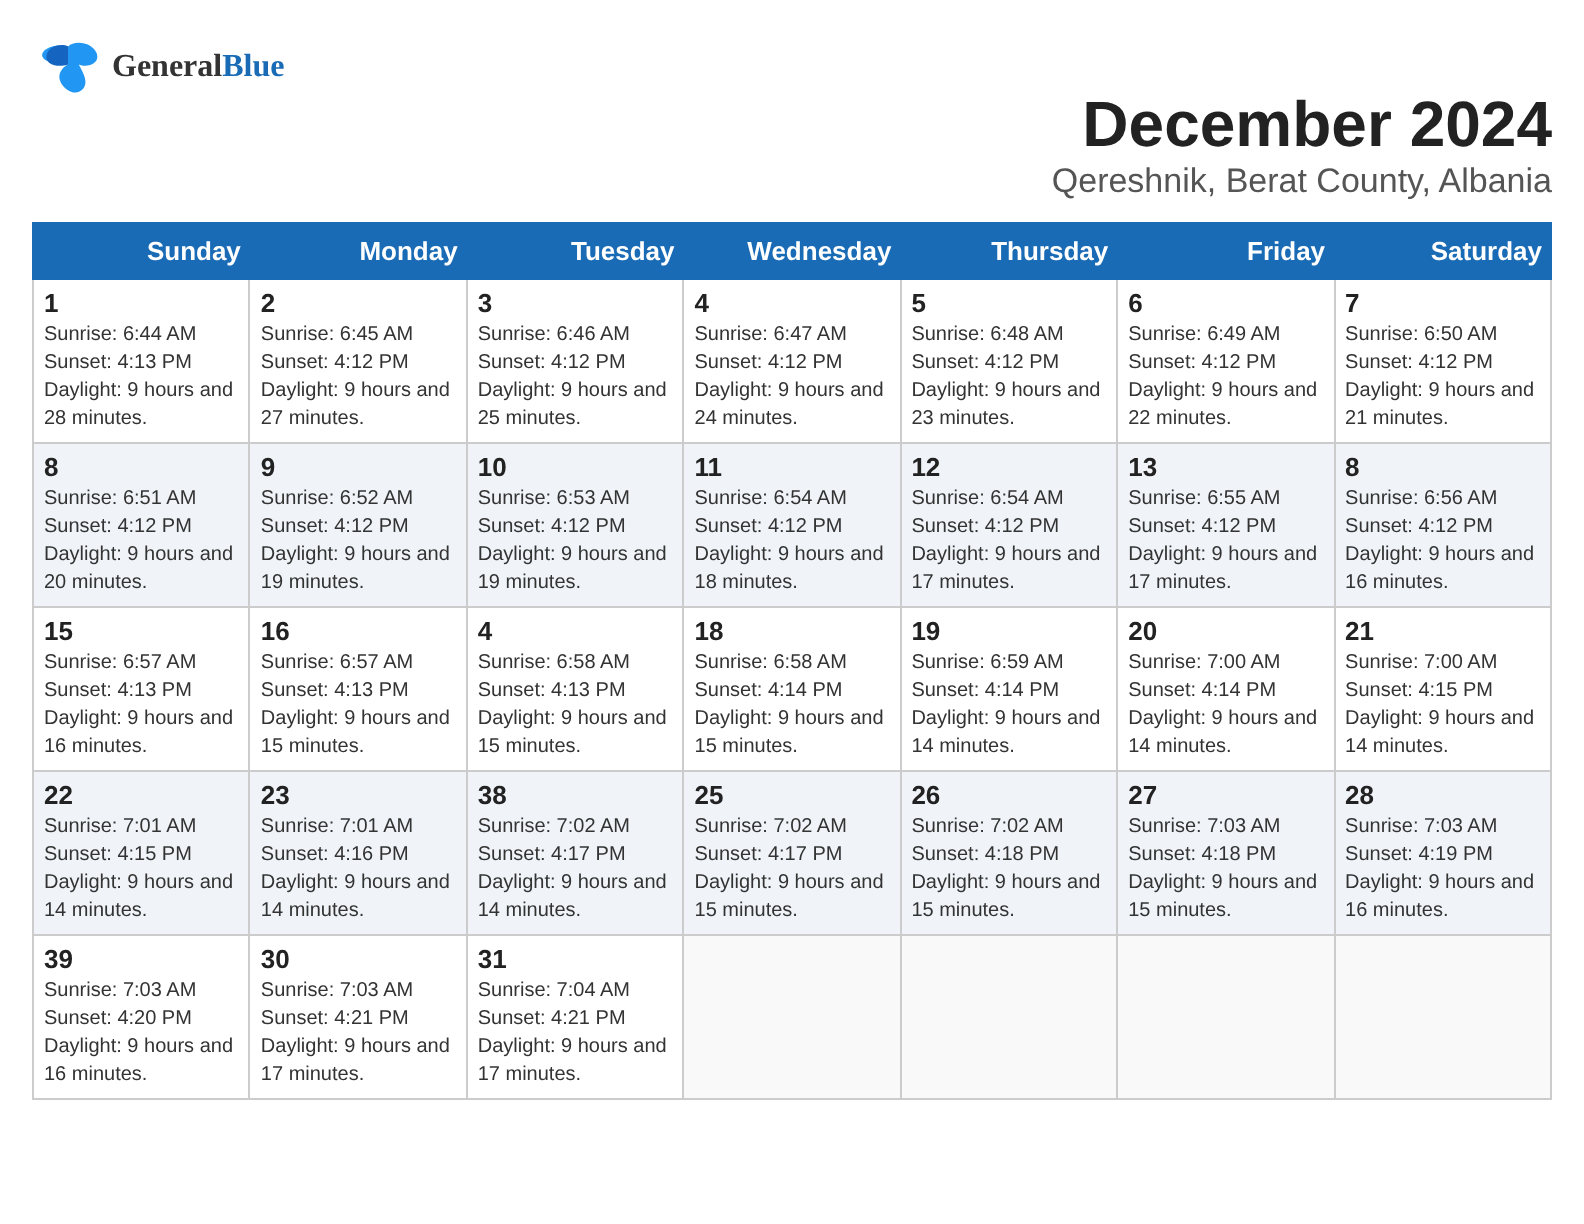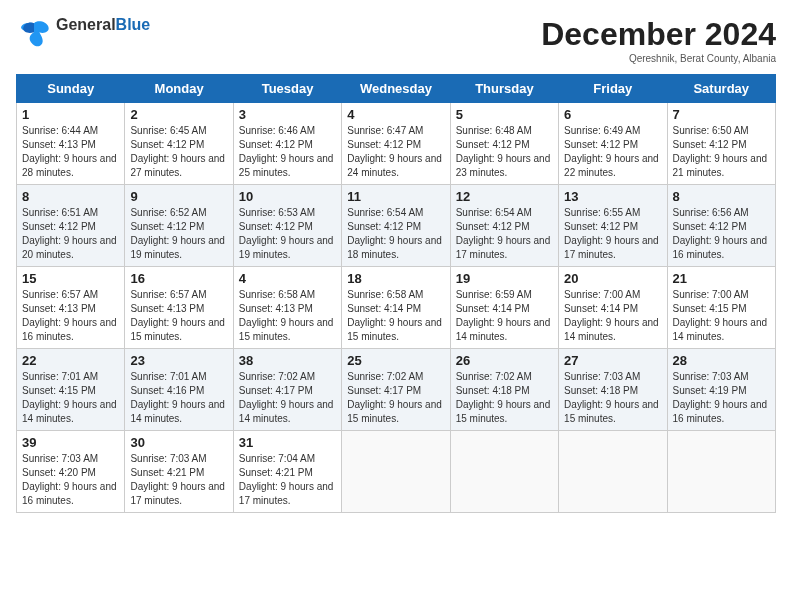--- a/index.html
+++ b/index.html
@@ -11,49 +11,51 @@
       padding: 16px;
     }
     .header {
       display: flex;
       justify-content: space-between;
       align-items: flex-start;
       margin-bottom: 10px;
     }
     .logo {
       display: flex;
-      align-items: flex-start;
+      align-items: center;
       gap: 4px;
+      font-family: Liberation Serif, serif;
     }
     .logo-bird {
       width: 36px;
       height: 36px;
     }
     .title-block {
       text-align: right;
+      margin-top: 28px;
     }
     .month-title {
       font-size: 32px;
       font-weight: bold;
       color: #222;
     }
     .subtitle {
-      font-size: 10px;
+      font-size: 17px;
       color: #555;
     }
     .calendar {
       width: 100%;
       border-collapse: collapse;
       font-size: 11px;
     }
     .calendar th {
       background-color: #1a6bb5;
       color: #fff;
       padding: 6px 4px;
-      text-align: center;
+      text-align: right;
       font-size: 13px;
       font-weight: bold;
       border: 1px solid #1a6bb5;
     }
     .calendar td {
       border: 1px solid #ccc;
       padding: 4px 5px;
       vertical-align: top;
       width: calc(100% / 7);
       height: 80px;

